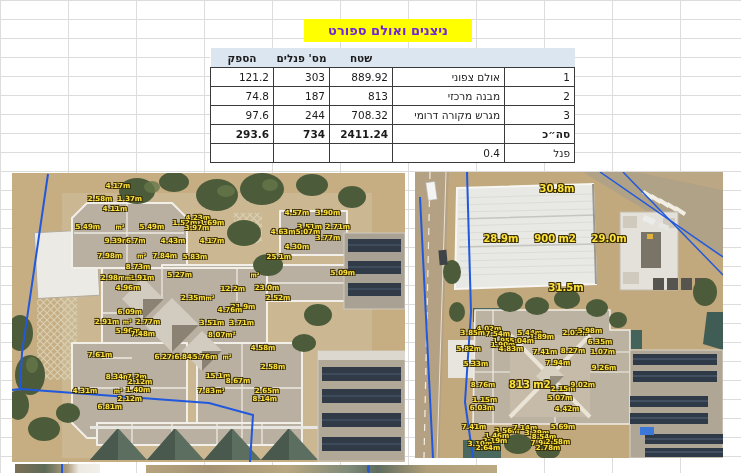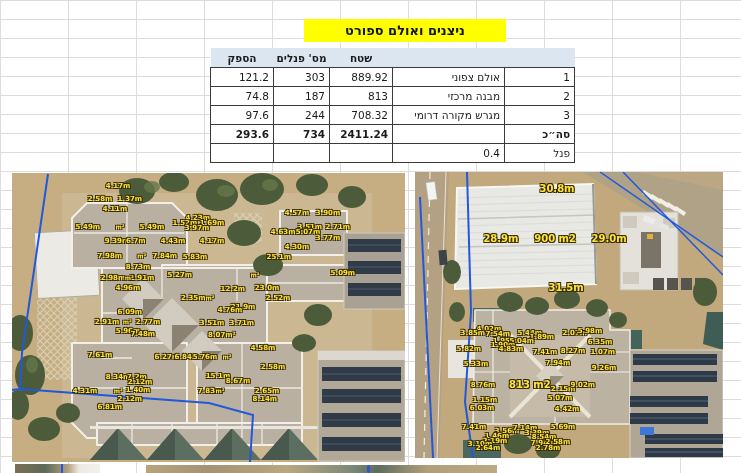--- a/index.html
+++ b/index.html
@@ -7,22 +7,22 @@
     position:relative;width:741px;height:473px;overflow:hidden;
     background-color:#ffffff;
     background-image:
       linear-gradient(to right,#dcdcdc 1px,transparent 1px),
       linear-gradient(to bottom,#dcdcdc 1px,transparent 1px);
     background-size:68px 19px;
     font-family:"DejaVu Sans",sans-serif;
   }
   
   .title-cell{
-    position:absolute;left:304px;top:19px;width:202px;height:23px;
-    background:#ffff00;color:#0f172a;font-weight:bold;font-size:13px;
+    position:absolute;left:304px;top:19px;width:168px;height:23px;
+    background:#ffff00;color:#6d28d9;font-weight:bold;font-size:13px;
     display:flex;align-items:center;justify-content:center;direction:rtl;
   }
   
   .sheet-table{
     position:absolute;left:210px;top:48px;border-collapse:collapse;
     direction:rtl;table-layout:fixed;font-size:10.5px;color:#1b1b1b;background:#fff;
   }
   .sheet-table th{
     background:#dce6f1;border:none;font-weight:600;height:19px;
     text-align:center;padding:0 3px;white-space:nowrap;

